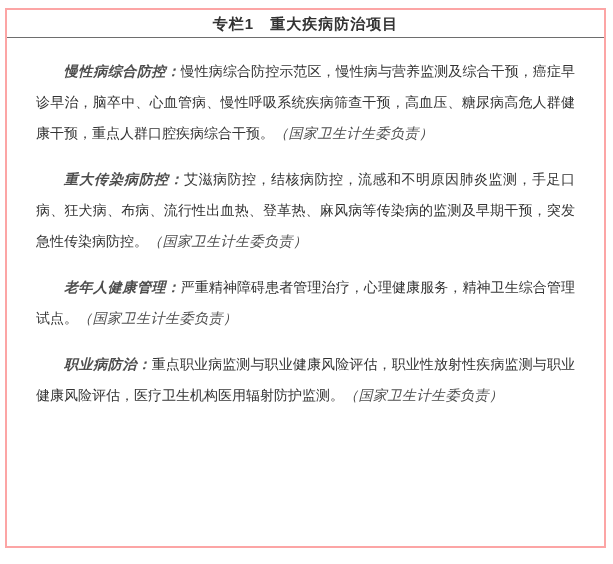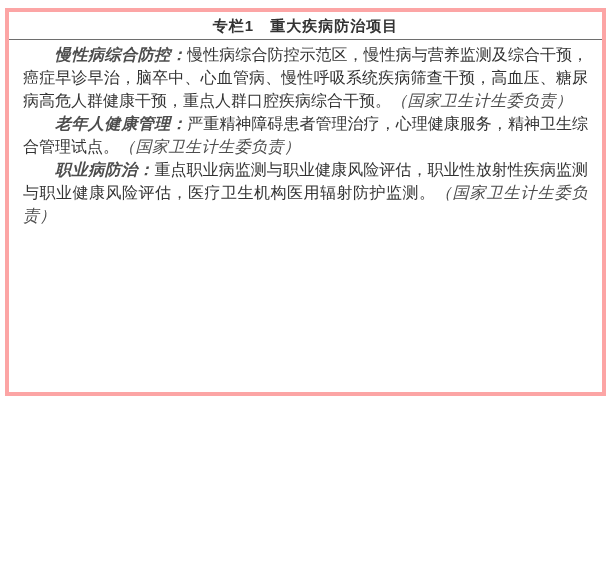--- a/index.html
+++ b/index.html
@@ -12,46 +12,46 @@
     height: 564px;
     font-family: "Liberation Sans", "DejaVu Sans", sans-serif;
     position: relative;
     overflow: hidden;
   }
   .panel {
     position: absolute;
     left: 5px;
     top: 8px;
     width: 601px;
-    height: 388px;
-    border: 4px solid #fca5a5;
+    height: 540px;
+    border: 2px solid #fca5a5;
     box-sizing: border-box;
     background: #ffffff;
     overflow: hidden;
   }
   .panel-title {
     height: 27px;
     line-height: 27px;
     border-bottom: 1px solid #6e6e6e;
     text-align: center;
     font-size: 15px;
     font-weight: bold;
     color: #333333;
     letter-spacing: 1px;
   }
   .panel-body {
     padding: 3px 14px 6px 14px;
   }
   .panel-body p {
-    margin: 0;
+    margin: 15px;
     text-indent: 2em;
     text-align: justify;
     text-justify: inter-ideograph;
-    font-size: 16px;
-    line-height: 23px;
+    font-size: 14px;
+    line-height: 31px;
     color: #333333;
   }
   .lead {
     font-weight: bold;
     font-style: italic;
     color: #4d4d4d;
     letter-spacing: 0.5px;
   }
   .attr {
     font-style: italic;
@@ -63,19 +63,22 @@
 <body>
 
 <div class="panel">
   <div class="panel-title">专栏1　重大疾病防治项目</div>
 
   <div class="panel-body">
     <p>
       <span class="lead">慢性病综合防控：</span><span>慢性病综合防控示范区，慢性病与营养监测及综合干预，癌症早诊早治，脑卒中、心血管病、慢性呼吸系统疾病筛查干预，高血压、糖尿病高危人群健康干预，重点人群口腔疾病综合干预。</span><span class="attr">（国家卫生计生委负责）</span>
     </p>
     <p>
+      <span class="lead">重大传染病防控：</span><span>艾滋病防控，结核病防控，流感和不明原因肺炎监测，手足口病、狂犬病、布病、流行性出血热、登革热、麻风病等传染病的监测及早期干预，突发急性传染病防控。</span><span class="attr">（国家卫生计生委负责）</span>
+    </p>
+    <p>
       <span class="lead">老年人健康管理：</span><span>严重精神障碍患者管理治疗，心理健康服务，精神卫生综合管理试点。</span><span class="attr">（国家卫生计生委负责）</span>
     </p>
     <p>
       <span class="lead">职业病防治：</span><span>重点职业病监测与职业健康风险评估，职业性放射性疾病监测与职业健康风险评估，医疗卫生机构医用辐射防护监测。</span><span class="attr">（国家卫生计生委负责）</span>
     </p>
   </div>
 </div>
 
 </body></html>

